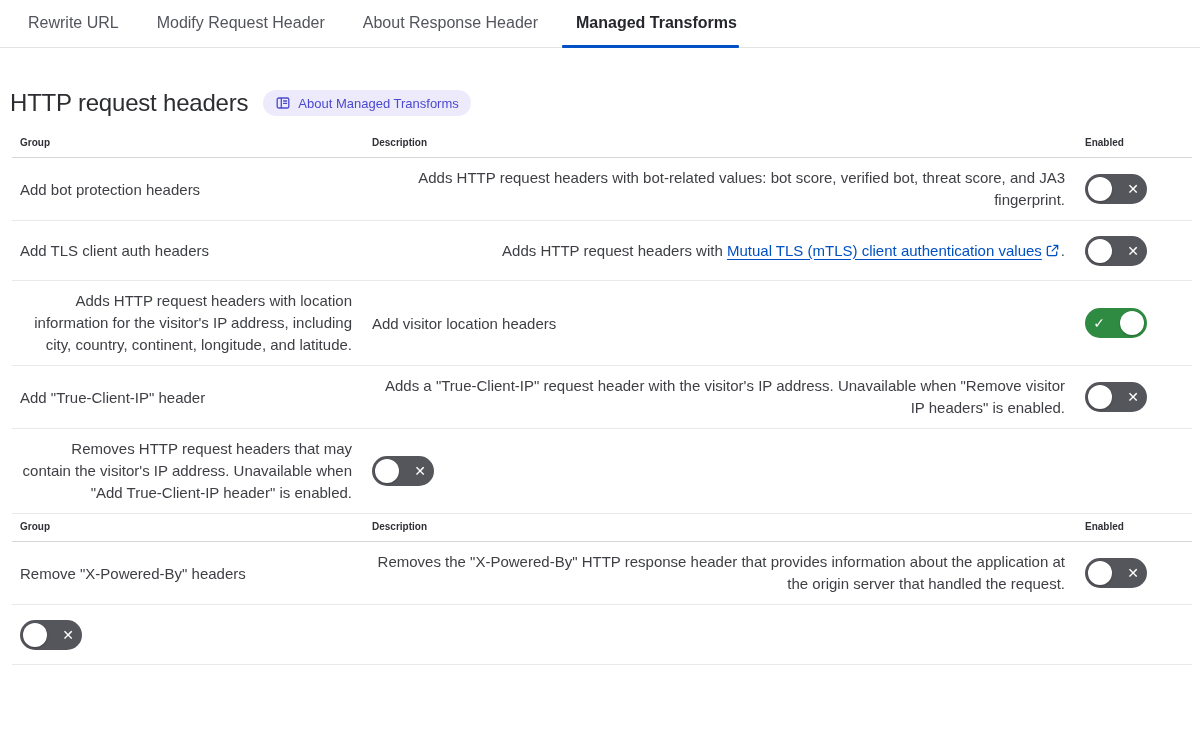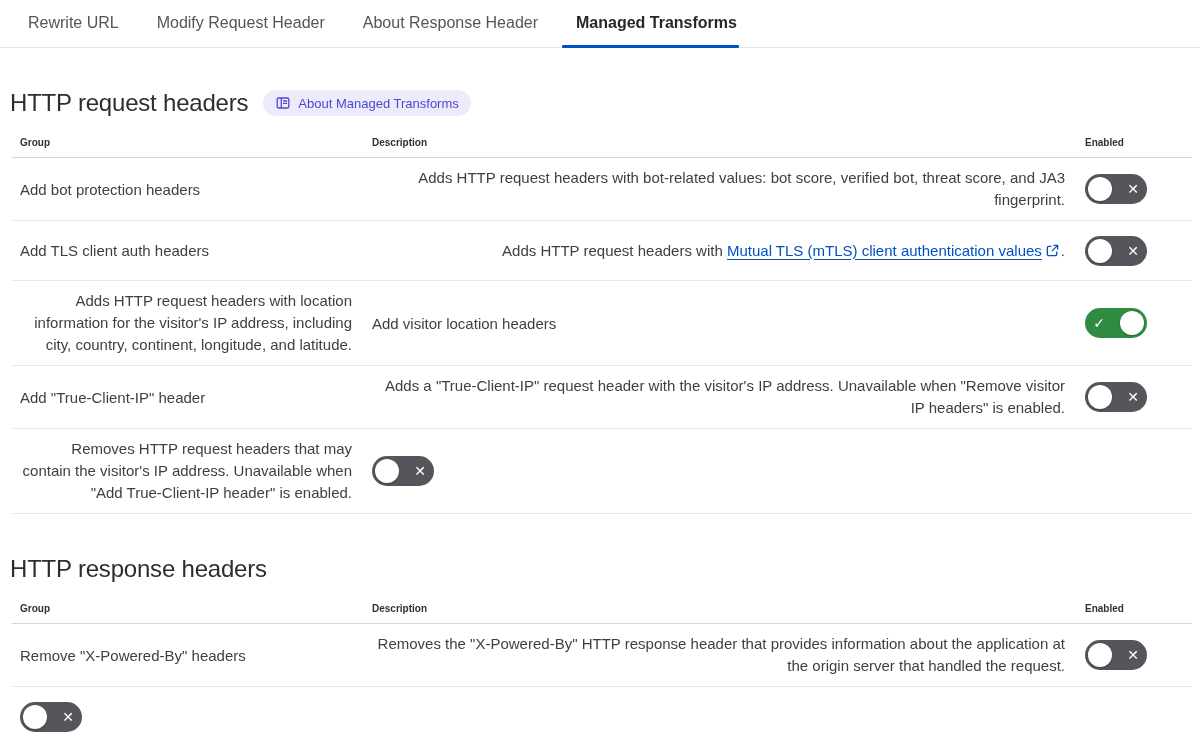--- a/index.html
+++ b/index.html
@@ -230,23 +230,20 @@
                 <span class="knob"></span>
                 <span class="glyph">✕</span>
               </button>
     </div>
   </div>
 </div>
     </div>
   </section>
 
   <section>
-    <div class="section-head">
-      <h2>HTTP response headers</h2>
-    </div>
 
     <div class="table">
       <div class="grid thead">
         <div class="th">Group</div>
         <div class="th">Description</div>
         <div class="th">Enabled</div>
       </div>
       <div>
   <div class="grid trow">
     <div class="td group">Remove "X-Powered-By" headers</div>

